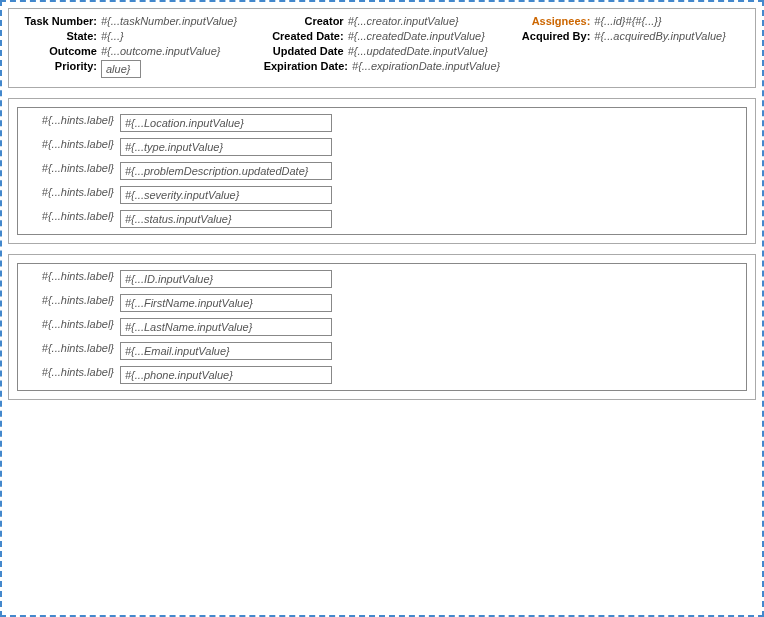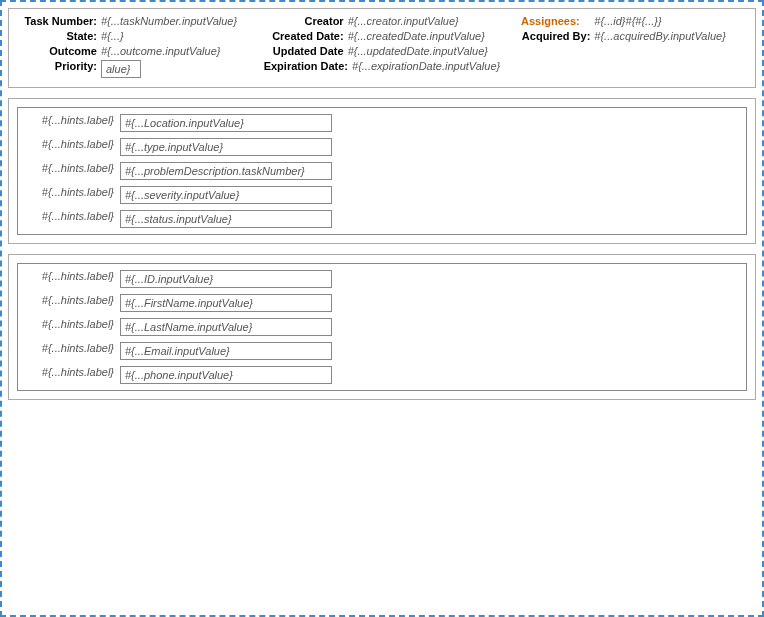--- a/index.html
+++ b/index.html
@@ -162,21 +162,21 @@
           <span class="field-value">#{...updatedDate.inputValue}</span>
         </div>
         <div class="field-row">
           <span class="field-label">Expiration Date:</span>
           <span class="field-value">#{...expirationDate.inputValue}</span>
         </div>
       </div>
 
       <div class="top-col col-right">
         <div class="field-row">
-          <span class="field-label assignees-label" style="color:#cc6600;text-align:center;">Assignees:</span>
+          <span class="field-label assignees-label" style="color:#cc6600;">Assignees:</span>
           <span class="field-value">#{...id}#{#{...}}</span>
         </div>
         <div class="field-row">
           <span class="field-label">Acquired By:</span>
           <span class="field-value">#{...acquiredBy.inputValue}</span>
         </div>
       </div>
 
     </div>
   </div>
@@ -186,21 +186,21 @@
       <div class="panel-row">
         <span class="panel-label">#{...hints.label}</span>
         <div class="panel-input">#{...Location.inputValue}</div>
       </div>
       <div class="panel-row">
         <span class="panel-label">#{...hints.label}</span>
         <div class="panel-input">#{...type.inputValue}</div>
       </div>
       <div class="panel-row">
         <span class="panel-label">#{...hints.label}</span>
-        <div class="panel-input">#{...problemDescription.taskNumber}</div>
+        <div class="panel-input">#{...problemDescription.updatedDate}</div>
       </div>
       <div class="panel-row">
         <span class="panel-label">#{...hints.label}</span>
         <div class="panel-input">#{...severity.inputValue}</div>
       </div>
       <div class="panel-row">
         <span class="panel-label">#{...hints.label}</span>
         <div class="panel-input">#{...status.inputValue}</div>
       </div>
     </div>

